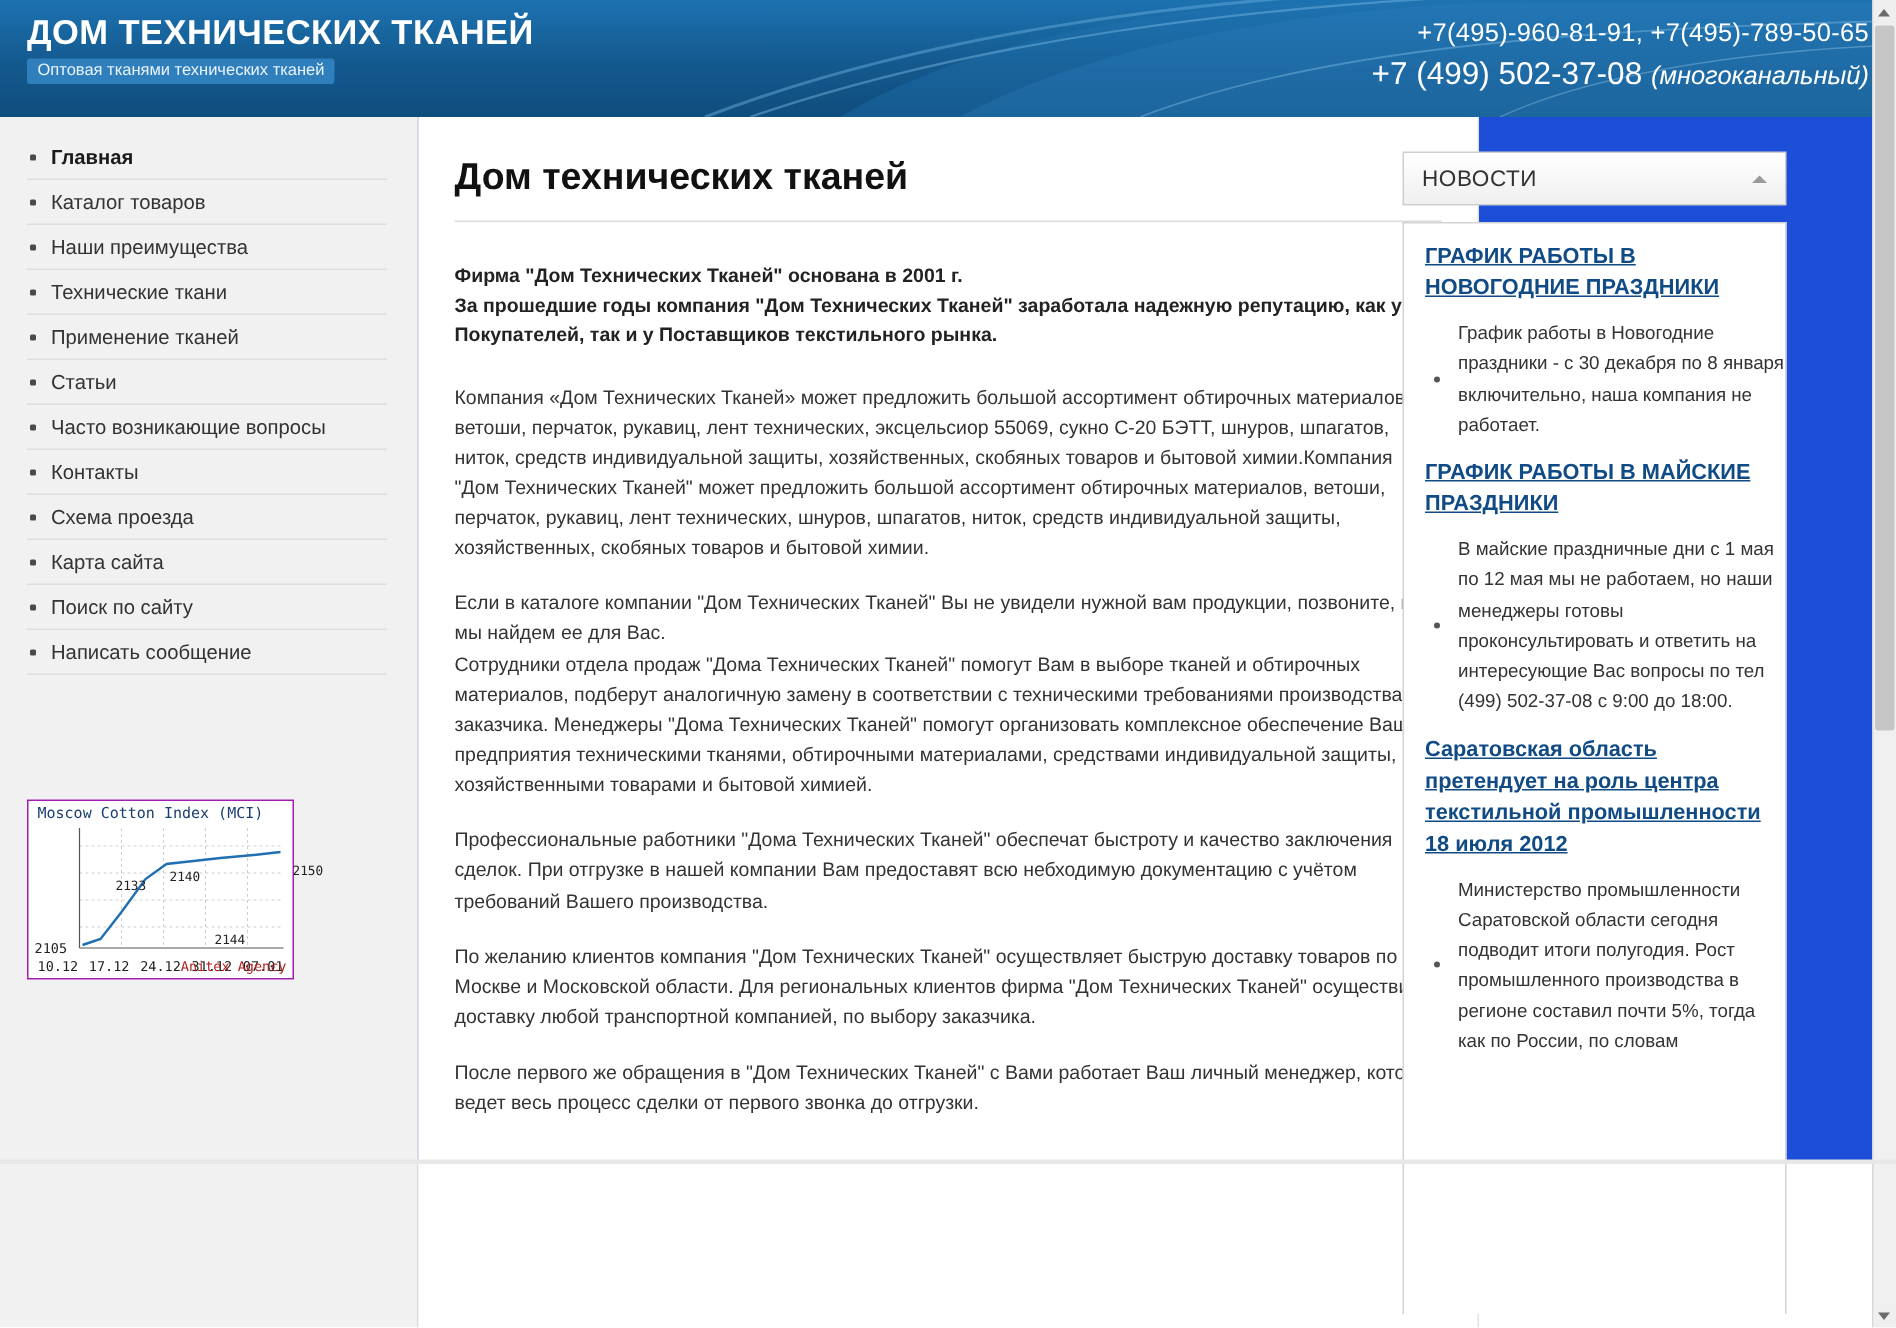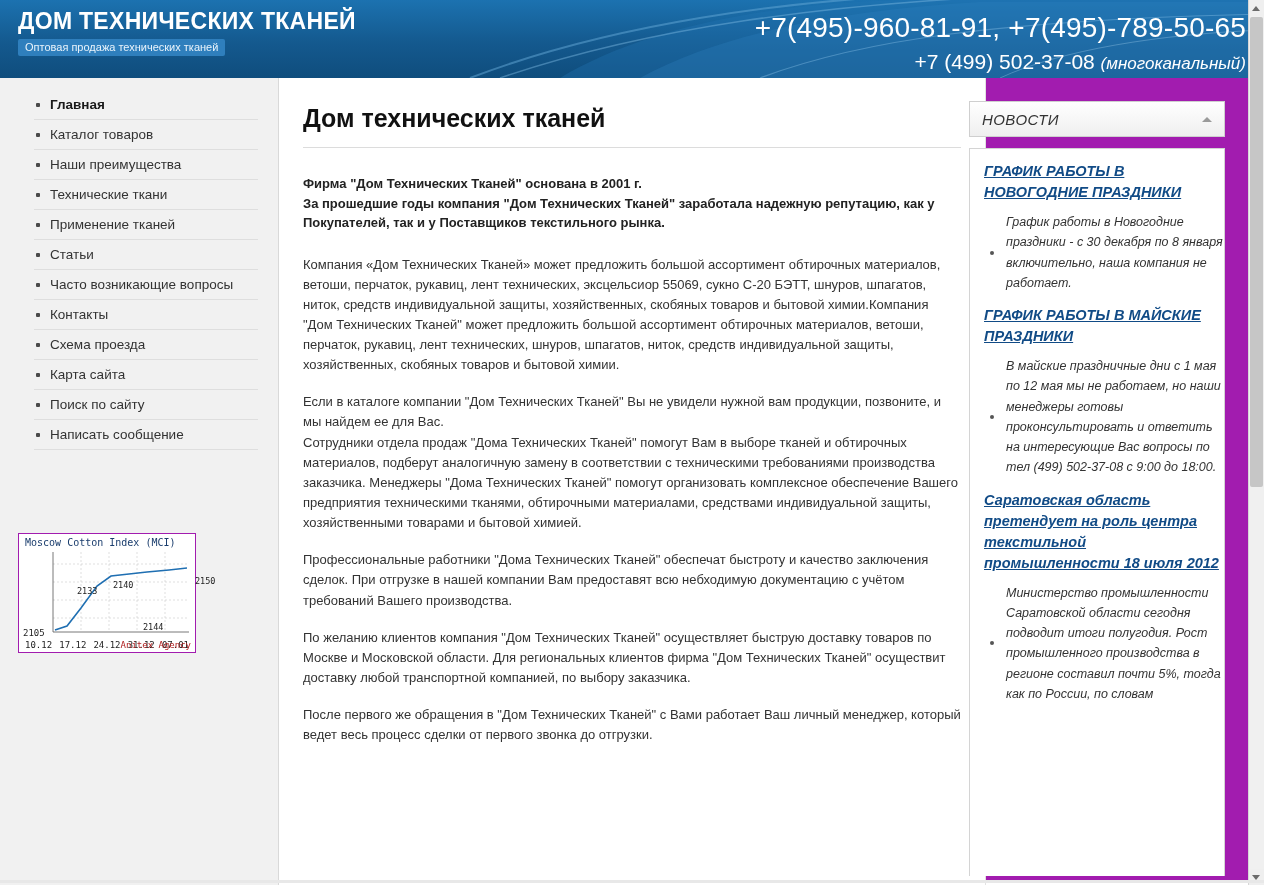--- a/index.html
+++ b/index.html
@@ -9,22 +9,22 @@
   body {
     width: 1264px;
     height: 885px;
     background: #ffffff;
     font-family: "Liberation Sans", sans-serif;
     overflow: hidden;
   }
   .page {
     position: relative;
     width: 1264px;
-    height: 883px;
-    background: #a21caf;
+    height: 776px;
+    background: #1d4ed8;
   }
 
   
   .header {
     position: relative;
     height: 78px;
     background: #1b6ca8;
     background: linear-gradient(180deg, #1c72b0 0%, #14598e 55%, #0f4d7d 100%);
     overflow: hidden;
   }
@@ -58,24 +58,23 @@
     white-space: nowrap;
   }
   .phones {
     position: absolute;
     right: 18px;
     top: 12px;
     text-align: right;
     color: #ffffff;
   }
   .phone-line1 {
-    font-size: 28px;
+    font-size: 17px;
     letter-spacing: 0.2px;
     white-space: nowrap;
-    text-align: center;
   }
   .phone-line2 {
     font-size: 21px;
     margin-top: 6px;
     white-space: nowrap;
     text-align: right;
   }
   .phone-note {
     font-style: italic;
     font-size: 17px;
@@ -91,21 +90,21 @@
     left: 0;
     top: 0;
     width: 278px;
     height: 807px;
     background: #f1f1f1;
     border-right: 1px solid #d9d9d9;
   }
   .menu {
     list-style: none;
     margin: 0;
-    padding: 12px 0 0 16px;
+    padding: 12px 0 0 0;
   }
   .menu li {
     position: relative;
     border-bottom: 1px solid #dedede;
     margin: 0 20px 0 18px;
   }
   .menu li a {
     display: block;
     padding: 7px 0 7px 16px;
     color: #333333;
@@ -208,25 +207,24 @@
   .article p.lead {
     font-weight: bold;
     color: #222222;
     line-height: 1.5;
     margin-bottom: 22px;
   }
 
   
   .news {
     position: absolute;
-    left: 969px;
+    left: 935px;
     top: 0;
     width: 256px;
     height: 807px;
-    font-style: italic;
   }
   .news-head {
     margin: 23px 0 0 0;
     height: 36px;
     border: 1px solid #cfcfcf;
     background: #f7f7f7;
     background: linear-gradient(180deg, #ffffff 0%, #efefef 100%);
     display: flex;
     align-items: center;
     justify-content: space-between;
@@ -339,21 +337,21 @@
       <path d="M560,78 C640,30 760,4 900,0 L1264,0 L1264,78 Z" fill="#2176b5" opacity="0.35"></path>
       <path d="M640,78 C720,34 840,10 980,2 L1264,2 L1264,78 Z" fill="#2d81c0" opacity="0.30"></path>
       <path d="M470,78 C600,28 780,-4 1000,-8" stroke="#66a9d8" stroke-width="2" fill="none" opacity="0.5"></path>
       <path d="M500,78 C640,30 820,2 1060,-6" stroke="#7fbbe3" stroke-width="1.5" fill="none" opacity="0.45"></path>
       <path d="M760,78 C860,40 1000,20 1264,14" stroke="#8cc4e8" stroke-width="1.2" fill="none" opacity="0.4"></path>
       <path d="M1000,78 C1060,50 1160,34 1264,30" stroke="#a6d2ee" stroke-width="1" fill="none" opacity="0.35"></path>
     </svg>
 
     <div class="logo-block">
       <div class="logo-title">ДОМ ТЕХНИЧЕСКИХ ТКАНЕЙ</div>
-      <div class="logo-sub">Оптовая продажа технических тканей</div>
+      <div class="logo-sub">Оптовая тканями технических тканей</div>
     </div>
 
     <div class="phones">
       <div class="phone-line1">+7(495)-960-81-91,  +7(495)-789-50-65</div>
       <div class="phone-line2">
         <span>+7 (499) 502-37-08 </span><span class="phone-note">(многоканальный)</span>
       </div>
     </div>
   </div>
 

